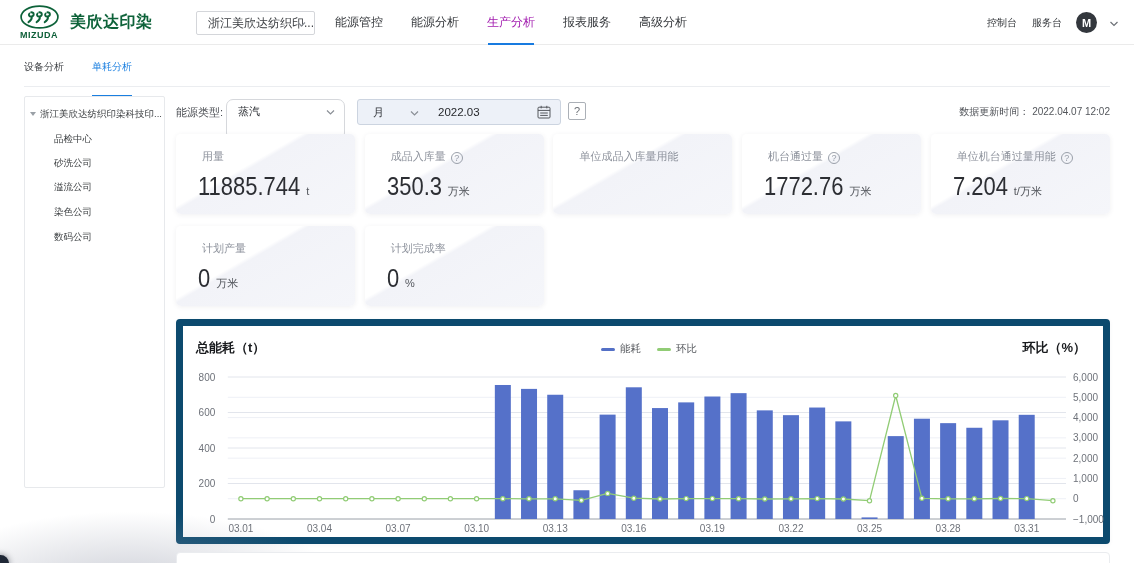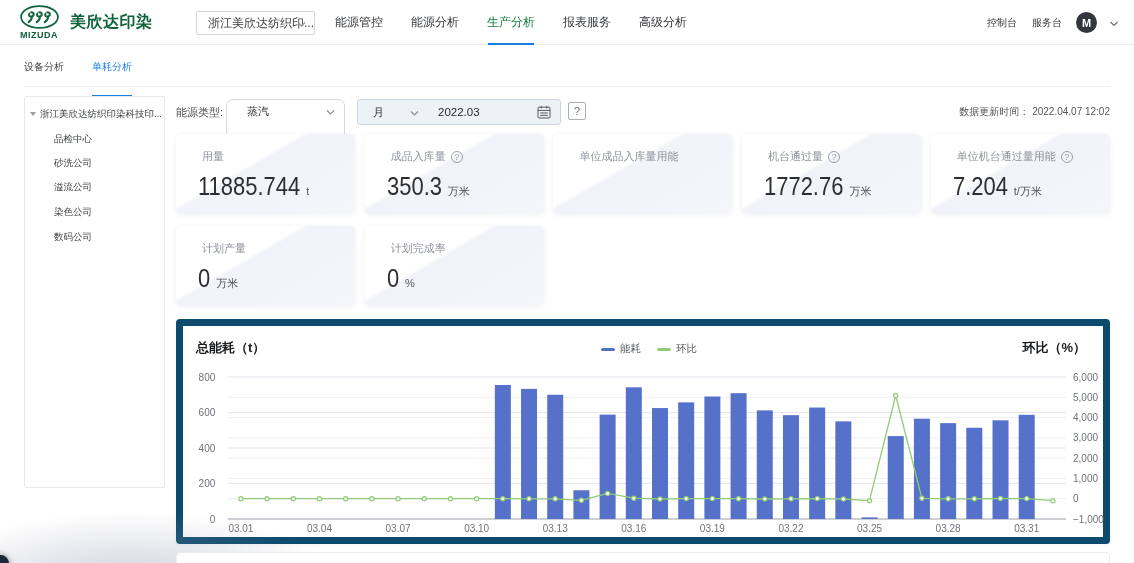--- a/index.html
+++ b/index.html
@@ -15,21 +15,21 @@
   .header { position:absolute; left:0; top:0; width:1134px; height:45px; background:#fff; border-bottom:1px solid #ebebeb; }
   .logo-mark { position:absolute; left:20px; top:5px; width:39px; height:24px; }
   .logo-word { position:absolute; left:16px; top:30px; width:46px; text-align:center; font-size:9px; font-weight:bold; letter-spacing:0.5px; color:#0d5f38; }
   .brand-title { position:absolute; left:70px; top:0; height:45px; line-height:44px; font-size:16px; font-weight:bold; color:#0d6239; letter-spacing:0.5px; }
   .company-select { position:absolute; left:196px; top:11px; width:119px; height:24px; border:1px solid #d4d6da; border-radius:2px; background:#fff; font-size:12px; color:#3e4145; line-height:22px; padding-left:11px; }
   .company-select .chev { position:absolute; right:9px; top:8px; }
   .chev { display:inline-block; width:8px; height:8px; }
   .chev svg { display:block; }
   .topnav { position:absolute; left:335px; top:0; height:45px; display:flex; }
   .topnav .nav-item { width:48px; margin-right:28px; height:45px; line-height:45px; text-align:center; font-size:12px; color:#33363a; cursor:pointer; position:relative; }
-  .topnav .nav-item.active { color:#15803d;text-align:center; }
+  .topnav .nav-item.active { color:#a21caf;text-align:center; }
   .topnav .nav-item.active::after { content:""; position:absolute; left:1px; right:1px; bottom:0px; height:2px; background:#187be0; }
   .header-right { position:absolute; right:17px; top:0; height:45px; display:flex; align-items:center; }
   .hr-link { font-size:10px; color:#33363a; margin-right:15px; }
   .hr-link.second { margin-right:14px; }
   .avatar { width:21px; height:21px; border-radius:50%; background:#33373d; color:#fff; font-size:11px; font-weight:bold; display:flex; align-items:center; justify-content:center; }
   .avatar-chev { margin-left:12px; }
   
   .tabstrip { position:absolute; left:0; top:46px; width:1134px; height:42px; background:#fff; }
   .tabstrip .rule { position:absolute; left:24px; right:24px; bottom:1px; height:1px; background:#ebedf0; }
   .tab { position:absolute; top:0; height:50px; line-height:41px; font-size:10px; color:#3f4246; cursor:pointer; }
@@ -37,34 +37,34 @@
   .tab-2 { left:92px; }
   .tab.active { color:#1a7fe0; }
   .tab.active::after { content:""; position:absolute; left:0; right:0; bottom:-1px; height:2px; background:#1a7fe0; }
   
   .sidebar { position:absolute; left:24px; top:96px; width:141px; height:392px; background:#fff; border:1px solid #e7e9ec; border-radius:2px; }
   .tree-root { position:absolute; left:5px; top:8px; width:138px; height:18px; font-size:9.5px; color:#3d4043; white-space:nowrap; overflow:hidden; line-height:18px; }
   .tree-caret { display:inline-block; width:0; height:0; border-left:3.5px solid transparent; border-right:3.5px solid transparent; border-top:4.5px solid #9aa0a6; margin-right:4px; vertical-align:1.5px; }
   .tree-item { position:absolute; left:29px; height:18px; line-height:18px; font-size:9.5px; color:#3d4043; cursor:pointer; white-space:nowrap; }
   
   .filter-label { position:absolute; left:176px; top:105px; font-size:11px; color:#4c4f54; }
-  .energy-select { position:absolute; left:226px; top:99px; width:119px; height:41px; border:1px solid #d6d8dc; border-radius:7px; background:#fff; font-size:11px; color:#303338; line-height:23px; padding-left:20px; }
+  .energy-select { position:absolute; left:226px; top:99px; width:119px; height:41px; border:1px solid #d6d8dc; border-radius:7px; background:#fff; font-size:11px; color:#303338; line-height:23px; padding-left:11px; }
   .energy-select .chev { position:absolute; right:10px; top:8px; }
   .period-group { position:absolute; left:357px; top:99px; width:204px; height:26px; background:#edf1f8; border:1px solid #ccd4e0; border-radius:3px; }
   .period-select { position:absolute; left:15px; top:0; height:24px; line-height:24px; font-size:11px; color:#303338; }
   .period-group .chev { position:absolute; left:52px; top:9px; }
   .date-value { position:absolute; left:80px; top:0; height:24px; line-height:24px; font-size:11.5px; color:#26282c; }
   .calendar-icon { position:absolute; right:9px; top:5px; width:14px; height:14px; }
   .help-box { position:absolute; left:568px; top:102px; width:18px; height:18px; border:1px solid #abb0b7; border-radius:2px; background:#fff; text-align:center; line-height:16px; font-size:11px; color:#6d7177; }
   .updated { position:absolute; right:24px; top:105px; font-size:10px; color:#54575c; }
   
   .kpi-card { position:absolute; width:179px; height:80px; border-radius:5px;
       background:linear-gradient(150deg, #ffffff 0%, #ffffff 39.5%, #f2f3f8 42%, #f5f6fa 100%);
       box-shadow:0 1px 5px rgba(60,70,90,0.08); }
-  .kpi-label { position:absolute; left:26px; top:15px; font-size:11px; color:#8d929c; display:flex; align-items:center; }
+  .kpi-label { position:absolute; left:26px; top:15px; font-size:11px; color:#8d929c; display:flex; align-items:flex-end; }
   .kpi-q { width:12px; height:12px; margin-left:5px; border:1px solid #9aa0aa; border-radius:50%; font-size:9px; line-height:10px; text-align:center; color:#9aa0aa; }
   .kpi-value-row { position:absolute; left:22px; top:37px; display:flex; align-items:baseline; }
   .kpi-value { font-size:26px; color:#2c2e33; display:inline-block; transform:scaleX(0.845); transform-origin:left bottom; }
   .kpi-unit { font-size:11px; color:#55585e; margin-left:6px; }
   
   .chart-panel { position:absolute; left:176px; top:319px; width:934px; height:225px; background:#fff; border:7px solid #0c4a6e; border-radius:4px; box-shadow:0 1px 4px rgba(60,70,90,0.05); }
   .chart-title { position:absolute; left:13px; top:13px; font-size:13px; font-weight:bold; color:#191b1e; }
   .chart-title-right { position:absolute; right:17px; top:13px; font-size:13px; font-weight:bold; color:#191b1e; }
   .chart-legend { position:absolute; left:12px; right:0; top:16px; display:flex; justify-content:center; gap:16px; pointer-events:none; }
   .legend-item { display:flex; align-items:center; gap:5px; font-size:10.5px; color:#54575c; pointer-events:auto; cursor:pointer; }

